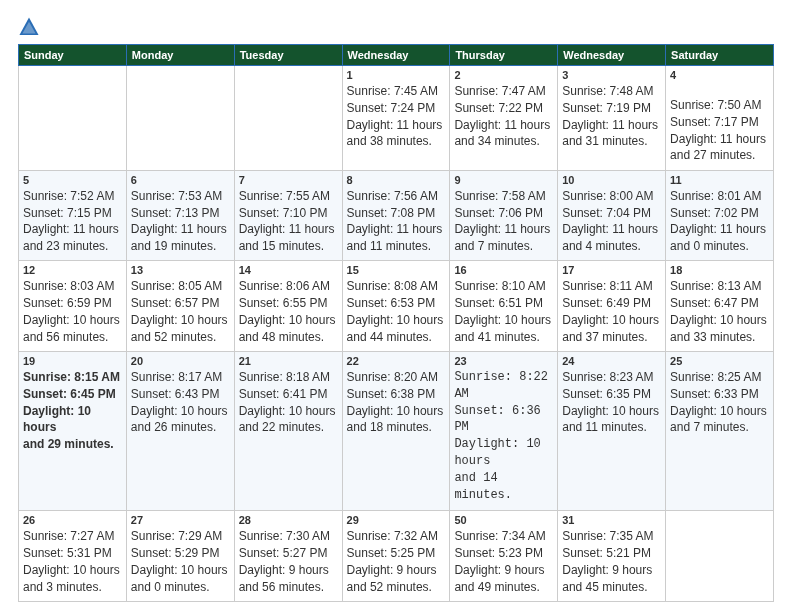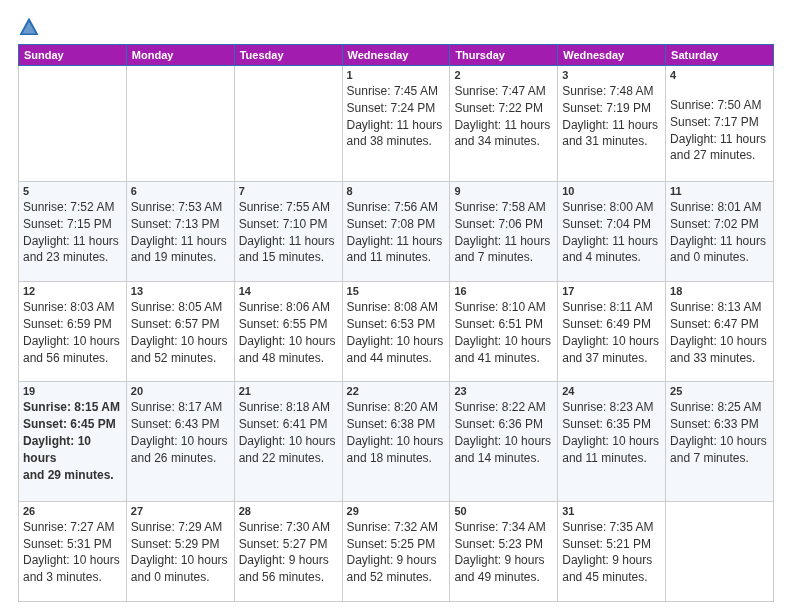--- a/index.html
+++ b/index.html
@@ -94,21 +94,21 @@
     .day-info {
       font-size: 12px;
       color: #333;
       line-height: 1.4;
     }
     .empty {
       background: #f9f9f9;
     }
     tr:nth-child(odd) td { background: #fff; }
     tr:nth-child(even) td { background: #f4f8fc; }
-    .calendar thead tr th { background: #a21caf; }
+    .calendar thead tr th { background: #14532d; }
   </style>
 </head>
 <body>
 
 <div class="page">
   <div class="header">
     <div class="logo">
       <svg class="logo-icon" viewBox="0 0 30 30">
         <polygon points="15,2 28,26 2,26" fill="#2a6db5"></polygon>
         <polygon points="15,8 24,24 6,24" fill="#fff" opacity="0.3"></polygon>
@@ -297,21 +297,21 @@
           </td>
           <td>
             <span class="day-number">22</span>
             <div class="day-info" style="white-space: pre-line;">Sunrise: 8:20 AM
 Sunset: 6:38 PM
 Daylight: 10 hours
 and 18 minutes.</div>
           </td>
           <td>
             <span class="day-number">23</span>
-            <div class="day-info" style="white-space: pre-line;">Sunrise: 8:22 AM
+            <div class="day-info" style="white-space: pre-line; font-family: Liberation Mono, monospace;">Sunrise: 8:22 AM
 Sunset: 6:36 PM
 Daylight: 10 hours
 and 14 minutes.</div>
           </td>
           <td>
             <span class="day-number">24</span>
             <div class="day-info" style="white-space: pre-line;">Sunrise: 8:23 AM
 Sunset: 6:35 PM
 Daylight: 10 hours
 and 11 minutes.</div>

